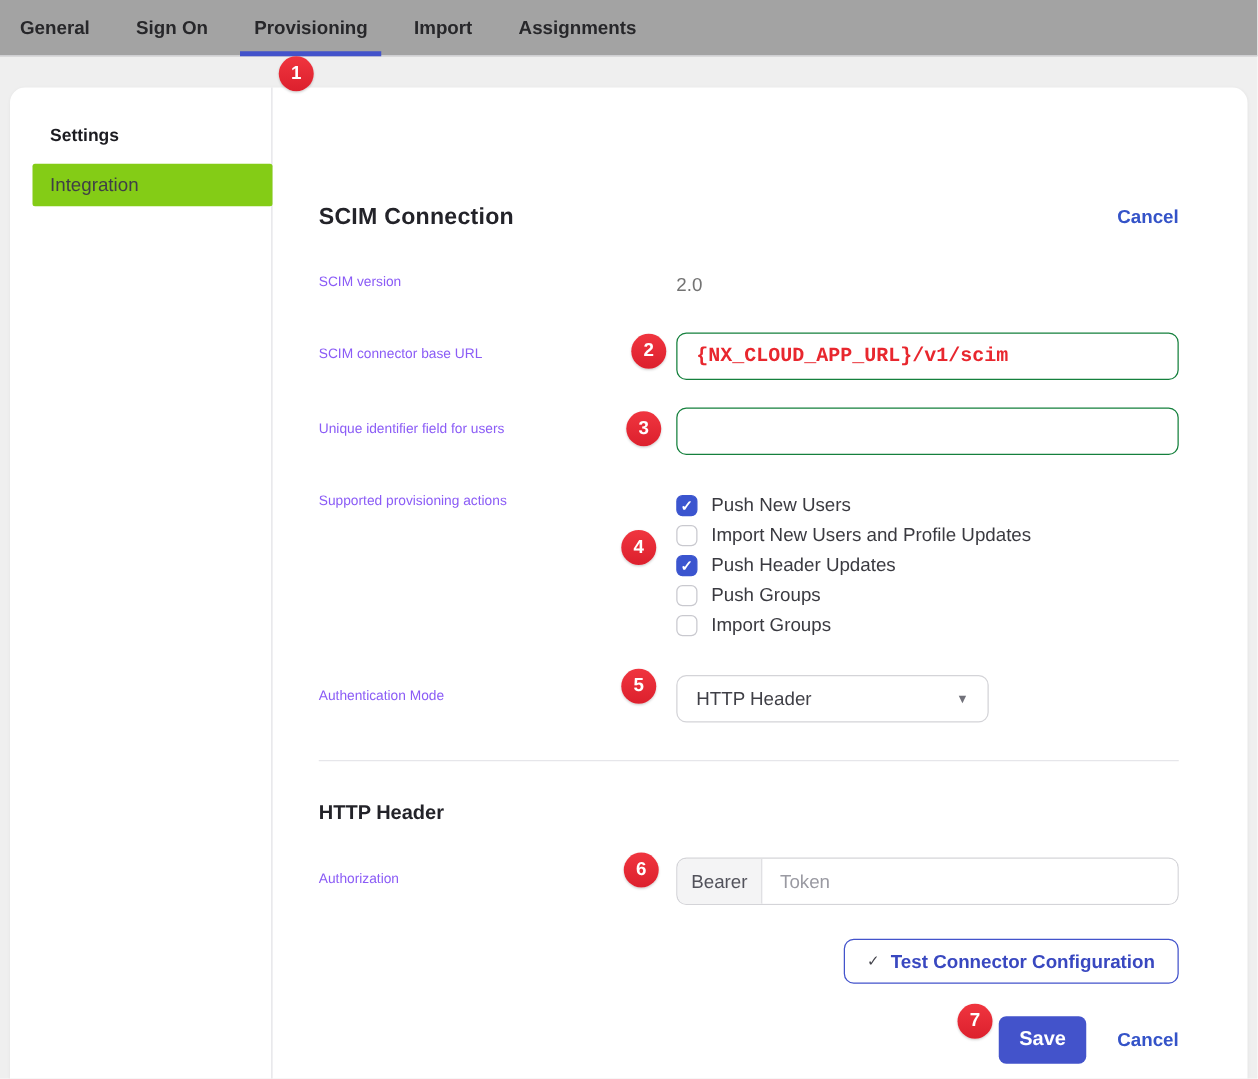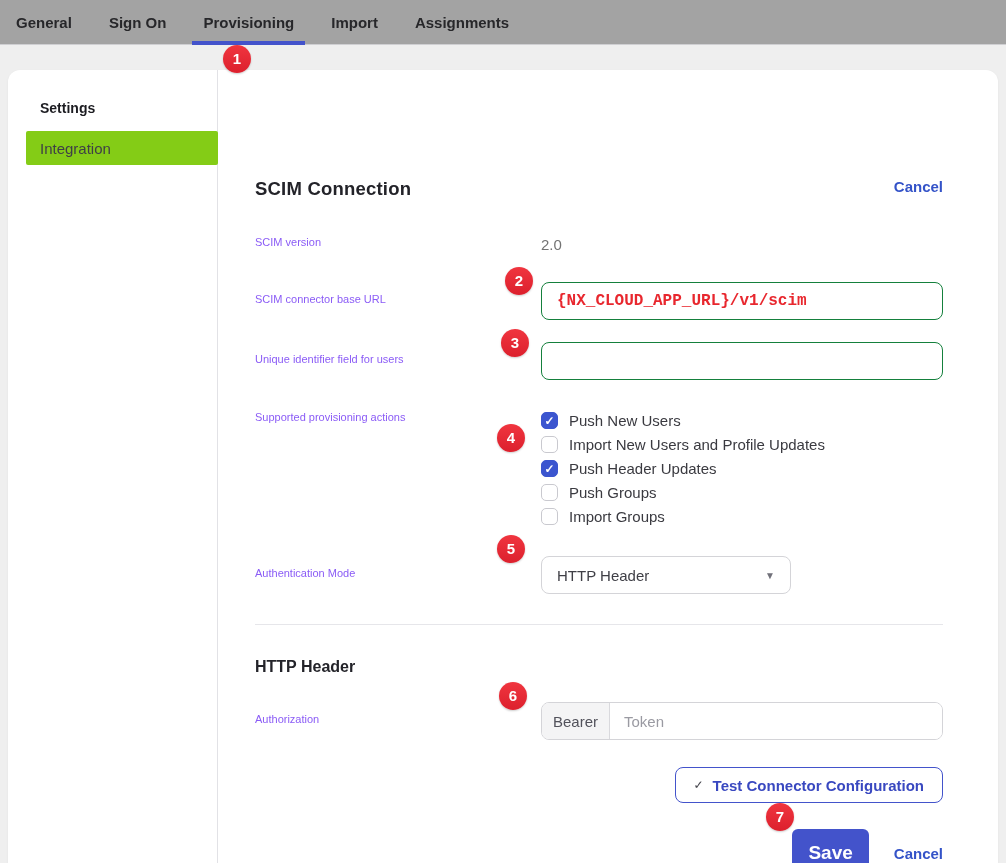--- a/index.html
+++ b/index.html
@@ -51,23 +51,22 @@
     font-size:15px; color:#3f3f46; cursor:pointer; border-radius:2px;
   }
   .sidebar-item.selected { background:#84cc16; }
 
   
   .main {
     position:absolute; left:247px; top:0; width:688px;
     padding-top:92px;
   }
   .title-row {
-    display:flex; justify-content:space-between; align-items:flex-start;
+    display:flex; justify-content:space-between; align-items:center;
     margin-bottom:36px;
-    margin-top:16px;
   }
   .page-title { font-size:18.5px; font-weight:700; color:#232329; letter-spacing:.2px; }
   .link {
     font-size:15px; font-weight:700; color:var(--link,#3453c8);
     text-decoration:none; cursor:pointer;
   }
 
   .frow { display:flex; align-items:flex-start; }
   .flabel { width:286px; flex:none; font-size:11px; color:#8b5cf6; }
   .fctrl { width:402px; flex:none; }
@@ -138,22 +137,22 @@
   .btn-outline {
     height:36px; padding:0 18px; background:#fff;
     border:1px solid var(--accent,#4353cb); border-radius:8px;
     color:#3948c0; font-size:15px; font-weight:700;
     display:flex; align-items:center; gap:9px; cursor:pointer;
     font-family:"Liberation Sans",sans-serif;
   }
   .btn-outline .check { color:#44444c; font-size:12px; font-weight:400; }
   .row-save { display:flex; justify-content:flex-end; align-items:center; gap:25px; }
   .btn-primary {
-    height:48px; padding:0 16px; background:var(--accent,#4353cb);
-    border:none; border-radius:6px; color:#fff; font-size:19px; font-weight:700;
+    height:38px; padding:0 16px; background:var(--accent,#4353cb);
+    border:none; border-radius:6px; color:#fff; font-size:16px; font-weight:700;
     cursor:pointer; font-family:"Liberation Sans",sans-serif;
   }
 
   
   .badge {
     position:absolute; width:28px; height:28px; border-radius:50%;
     background:linear-gradient(180deg,#f0353f,#dc202d);
     color:#fff; font-size:15px; font-weight:700; line-height:28px;
     text-align:center; z-index:5; box-shadow:0 1px 2px rgba(0,0,0,.2);
   }

